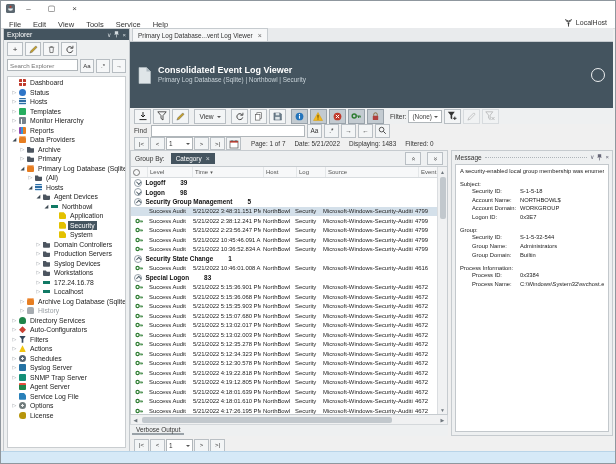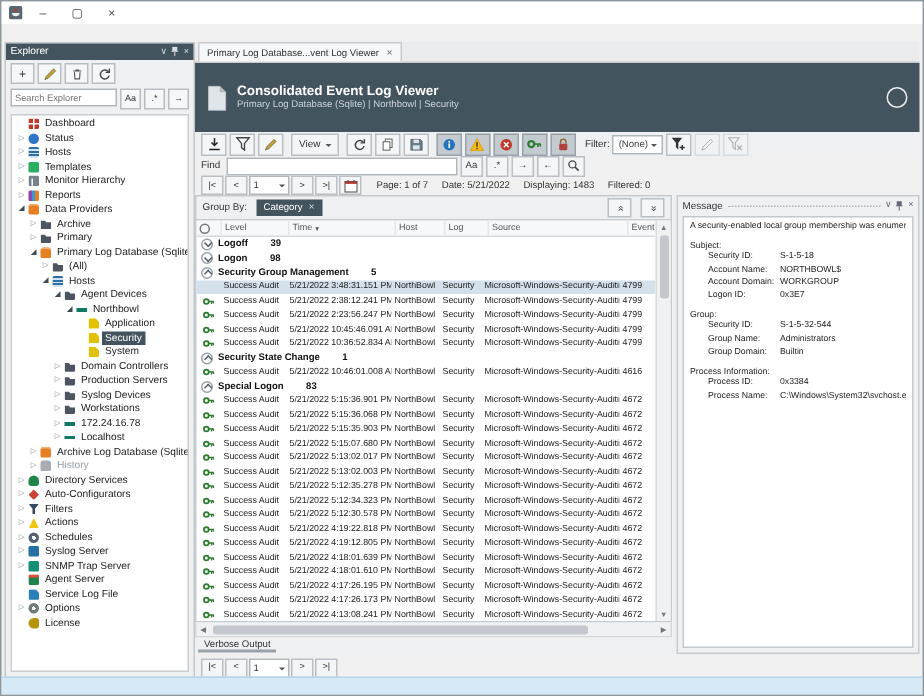--- a/index.html
+++ b/index.html
@@ -50,21 +50,21 @@
   .i-snmp{background:#148f77;}
   .i-agent{background:#1e8449;background-image:linear-gradient(#e74c3c,#e74c3c);background-size:100% 2px;background-repeat:no-repeat;}
   .i-servicelog{background:#2980b9;clip-path:polygon(0 0,68% 0,100% 34%,100% 100%,0 100%);}
   .i-gear{background:radial-gradient(circle at center,#f0f0f0 0 1.2px,#707b7c 1.2px);border-radius:50%;}
   .i-license{background:#b7950b;border-radius:50% 2px 2px 50%;}
   
   #main{position:absolute;left:129px;top:27px;right:2px;bottom:11px;display:flex;flex-direction:column;}
   #tabstrip{height:13px;background:#e9ebed;border-bottom:1px solid #c6cbcf;display:flex;align-items:flex-end;padding-left:2px;}
   #tab-active{height:12px;background:#f6f7f8;border:1px solid #c6cbcf;border-bottom:none;display:flex;align-items:center;gap:5px;padding:0 5px;font-size:6.4px;color:#333;}
   #tab-active .tab-close{color:#666;font-size:7px;}
-  #banner{height:32px;background:#44545f;display:flex;align-items:center;padding:7px 8px;gap:7px;flex:none;}
+  #banner{height:32px;background:#44545f;display:flex;align-items:center;padding:17px 8px;gap:7px;flex:none;}
   #banner-title{font-size:9px;font-weight:bold;color:#fff;line-height:1.25;}
   #banner-sub{font-size:6.4px;color:#c9d3d9;line-height:1.3;}
   #banner-spinner{margin-left:auto;width:12px;height:12px;border:1.6px solid rgba(255,255,255,.9);border-radius:50%;}
   #toolbar{height:16px;display:flex;align-items:center;gap:2px;padding:0 4px;background:#eef0f1;flex:none;}
   .tbtn{width:15px;height:13px;background:#f3f5f6;border:1px solid #b9bfc4;display:flex;align-items:center;justify-content:center;flex:none;}
   .tbtn.pressed{background:#c3cbd1;border-color:#98a2aa;}
   .tbtn.disabled{opacity:.42;}
   #view-btn{width:30px;gap:3px;font-size:6.6px;color:#333;}
   .caret{width:0;height:0;border:2.4px solid transparent;border-top-color:#555;margin-top:3px;}
   .tsep{width:3px;}
@@ -143,20 +143,34 @@
           <rect width="9" height="9" rx="1.5" fill="#5b6770"></rect>
           <path d="M2 4.6 a2.5 2.2 0 0 0 5 0 Z" fill="#e8edf0"></path>
           <circle cx="4.5" cy="2.8" r="1" fill="#c0392b"></circle>
         </svg>
       </span>
     <span class="winbtn">–</span>
     <span class="winbtn">▢</span>
     <span class="winbtn">×</span>
   </div>
 
+  <div id="menubar">
+    <span id="menu-items"><span class="menu-item">File</span><span class="menu-item">Edit</span><span class="menu-item">View</span><span class="menu-item">Tools</span><span class="menu-item">Service</span><span class="menu-item">Help</span></span>
+    <span id="host-status">
+      <span>
+          <svg width="9" height="9" viewBox="0 0 9 9">
+            <path d="M1 1.6 Q4.5 4.6 8 1.6" stroke="#333" stroke-width="0.9" fill="none"></path>
+            <path d="M2.3 3.2 Q4.5 5 6.7 3.2" stroke="#333" stroke-width="0.9" fill="none"></path>
+            <circle cx="4.5" cy="5.4" r="0.9" fill="#333"></circle>
+            <path d="M4.5 5.6 V8.6" stroke="#333" stroke-width="0.9"></path>
+          </svg>
+        </span>
+      <span>LocalHost</span>
+    </span>
+  </div>
 
   <div id="explorer">
     <div id="explorer-header">
       <span class="ph-title">Explorer</span>
       <span class="ph-ic">∨</span>
       <span class="ph-ic">
           <svg width="5" height="7" viewBox="0 0 6 8">
             <path d="M1 0 h4 v3 l1 1 H0 l1-1 Z" fill="#d6dde1"></path>
             <rect x="2.6" y="4" width="0.8" height="3.5" fill="#d6dde1"></rect>
           </svg>

